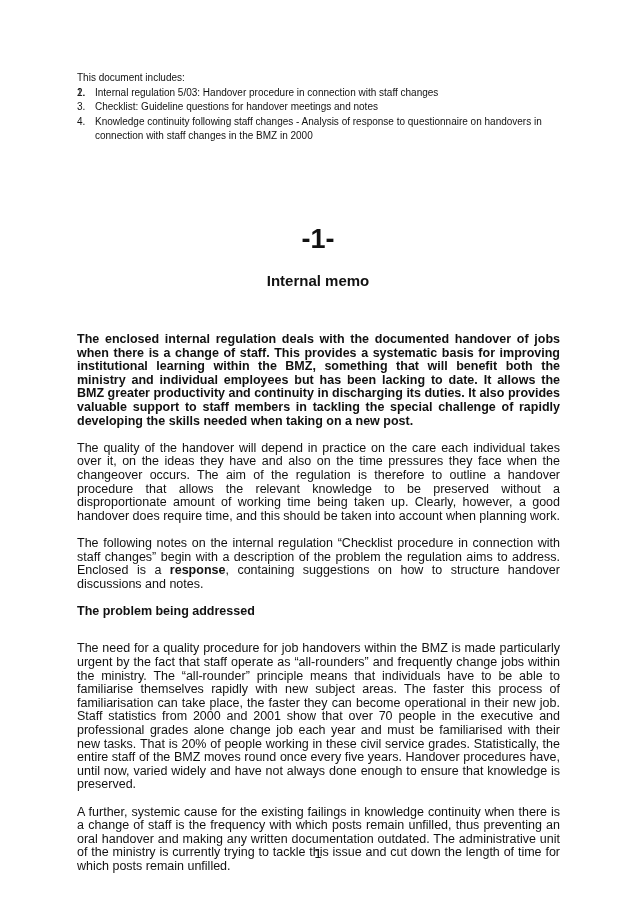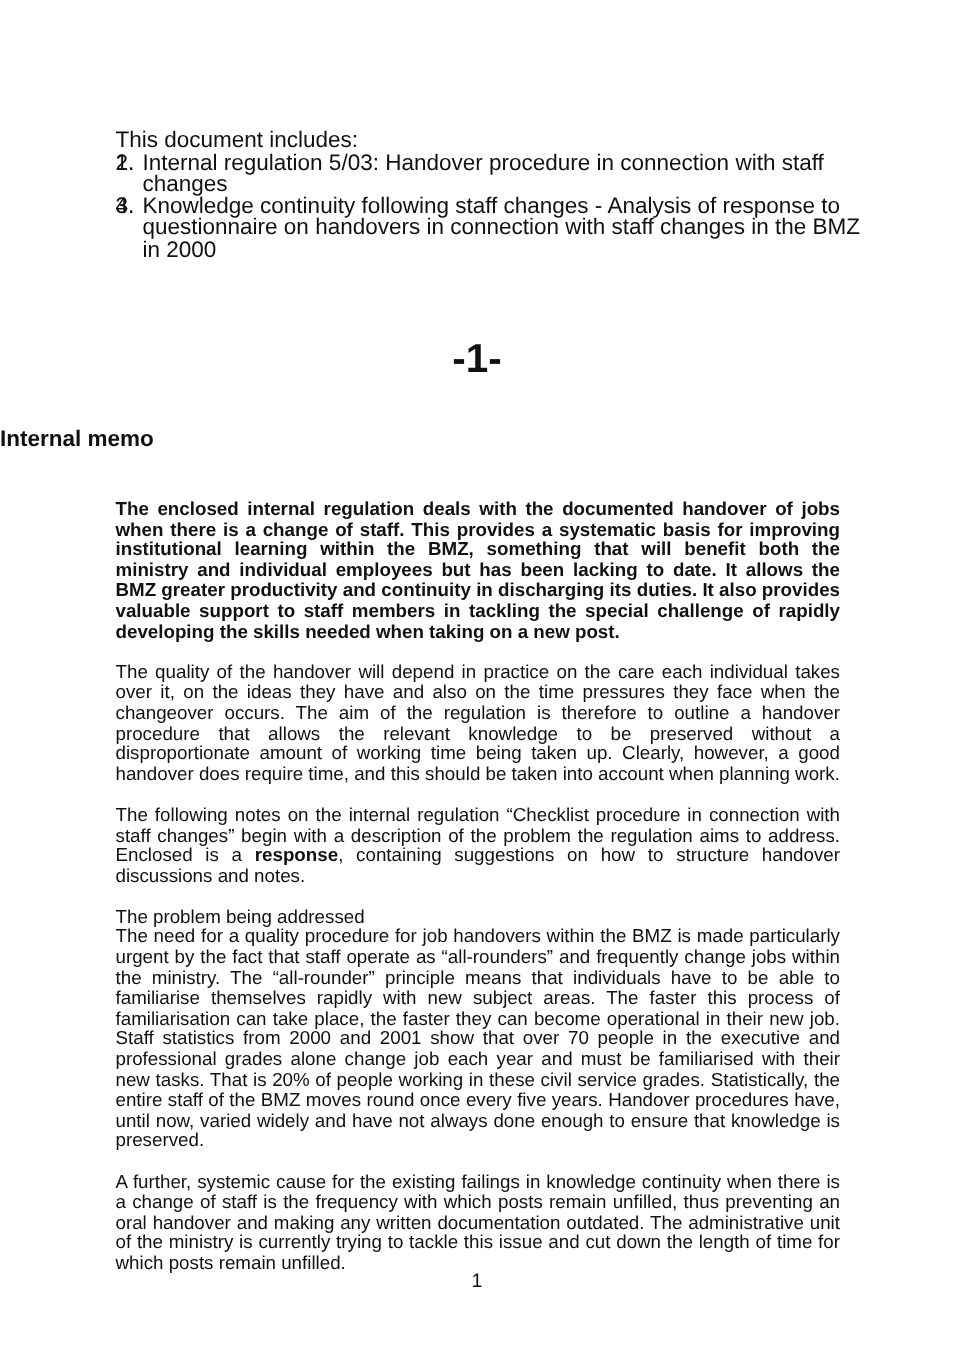--- a/index.html
+++ b/index.html
@@ -1,43 +1,43 @@
 <!DOCTYPE html>
 <html><head>
   <meta charset="utf-8">
   <style>
     html, body { margin: 0; padding: 0; background: #ffffff; }
     body {
       width: 636px; height: 900px; position: relative; overflow: hidden;
       font-family: "Liberation Sans", sans-serif; color: #111111;
     }
     .page { position: absolute; left: 0; top: 0; width: 636px; height: 900px; }
-    .intro { position: absolute; left: 77px; top: 87px; width: 500px; font-size: 15px; line-height: 14.6px; }
+    .intro { position: absolute; left: 77px; top: 71px; width: 500px; font-size: 10px; line-height: 14.6px; }
     .intro ol { margin: 0; padding: 0; list-style: none; }
     .intro li { position: relative; padding-left: 18px; }
     .intro li .num { position: absolute; left: 0; top: 0; }
     .section-num { position: absolute; left: 0; width: 636px; top: 223px; text-align: center; font-weight: bold; font-size: 27px; line-height: 32px; }
-    .memo-title { position: absolute; left: 0; width: 636px; top: 272px; text-align: left; font-weight: bold; font-size: 15px; line-height: 17px; margin-top: 12px; }
+    .memo-title { position: absolute; left: 0; width: 636px; top: 272px; text-align: center; font-weight: bold; font-size: 15px; line-height: 17px; }
     .body { position: absolute; left: 77px; top: 333px; width: 483px; font-size: 12.5px; line-height: 13.6px; text-align: justify; }
     .body p { margin: 0 0 13.6px 0; }
     .body p.bold { font-weight: bold; }
-    .body h3 { margin: 0 0 0 0; font-size: 12.5px; font-weight: normal; line-height: 13.6px; }
+    .body h3 { margin: 0 0 24px 0; font-size: 12.5px; font-weight: bold; line-height: 13.6px; }
     .page-number { position: absolute; left: 0; width: 636px; top: 846px; text-align: center; font-size: 13px; }
   </style>
 </head>
 <body>
 
 <div class="page">
 
   <div class="intro">
     <div>This document includes:</div>
     <ol>
       <li><span class="num">1.</span></li>
       <li><span class="num">2.</span><span>Internal regulation 5/03: Handover procedure in connection with staff changes</span></li>
-      <li><span class="num">3.</span></li>
+      <li><span class="num">3.</span><span>Checklist: Guideline questions for handover meetings and notes</span></li>
       <li><span class="num">4.</span><span>Knowledge continuity following staff changes - Analysis of response to questionnaire on handovers in connection with staff changes in the BMZ in 2000</span></li>
     </ol>
   </div>
 
   <div class="section-num">-1-</div>
 
   <div class="memo-title">
     <div>Internal memo</div>
   </div>
 

